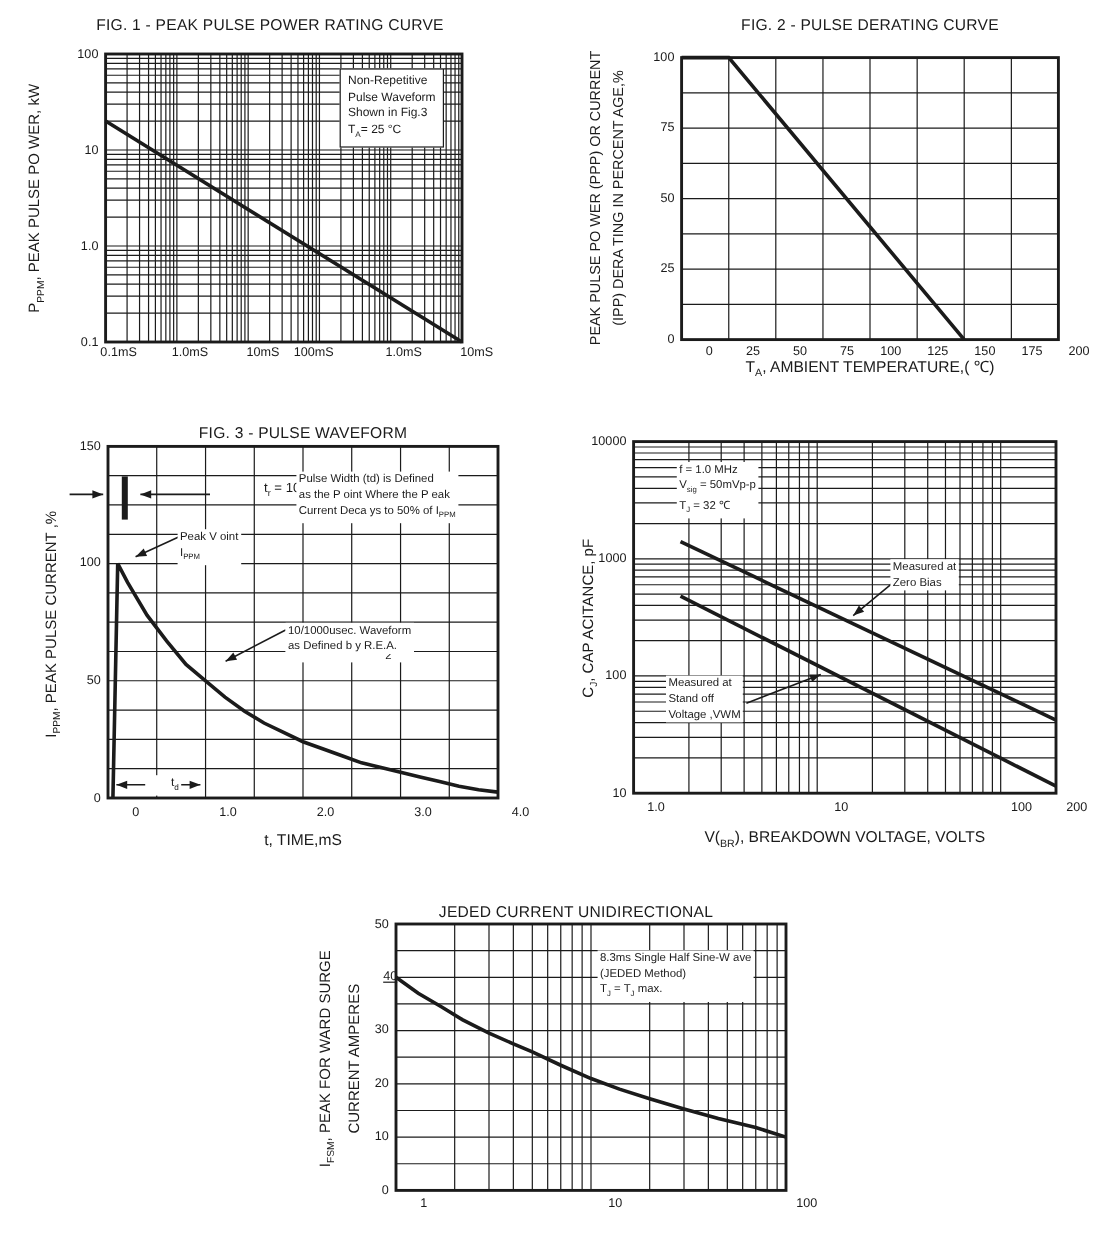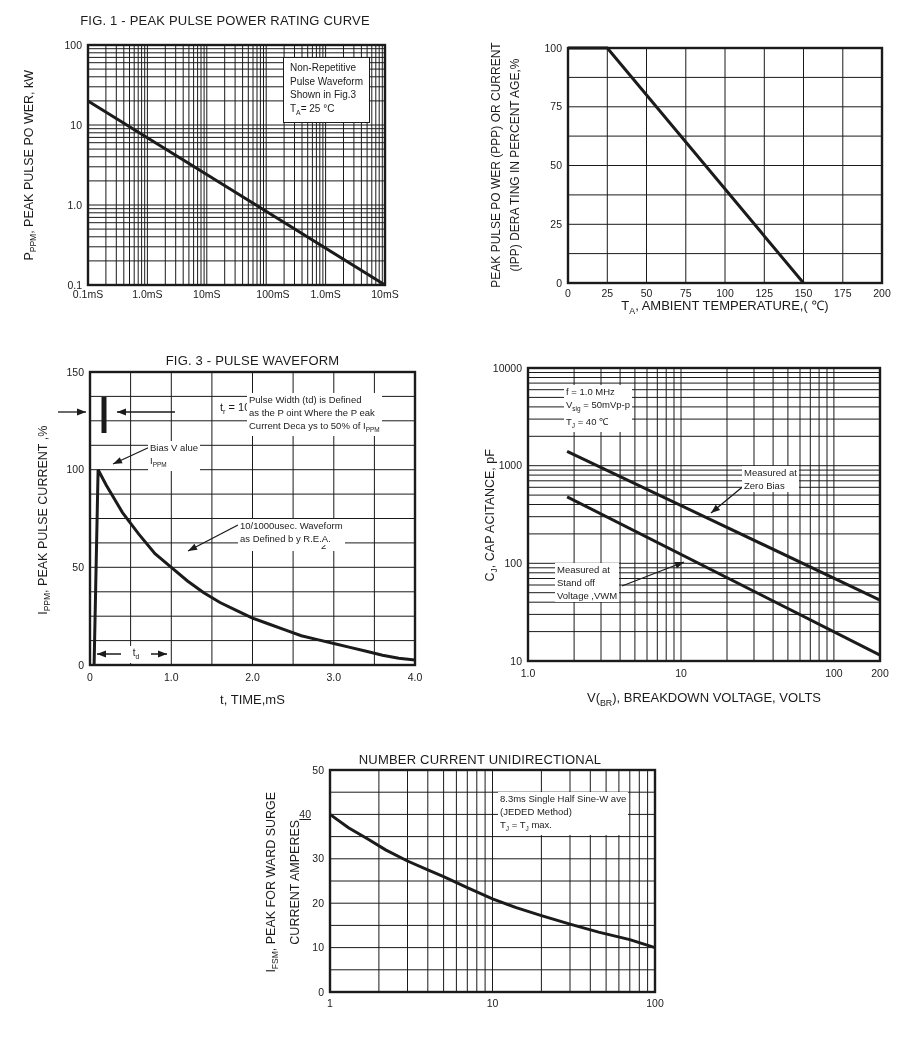--- a/index.html
+++ b/index.html
@@ -5,21 +5,21 @@
   html,body{margin:0;padding:0;background:#fff;}
   body{width:918px;height:1041px;overflow:hidden;font-family:"Liberation Sans",sans-serif;color:#1b1b1b;}
   #root{position:relative;width:918px;height:757px;background:#fff;}
   .fig{position:absolute;}
   .chart{position:absolute;left:0;top:0;}
   .title{position:absolute;font-size:13px;letter-spacing:.2px;text-align:center;white-space:nowrap;}
   .axlabel{position:absolute;font-size:13px;text-align:center;white-space:nowrap;}
   .vlabel{position:absolute;transform:rotate(-90deg);text-align:center;white-space:nowrap;font-size:12.5px;}
   .vlabel .ln{line-height:19px;}
   .tick{position:absolute;font-size:10.5px;white-space:nowrap;}
-  .tick-x{text-align:center;}
+  .tick-x{text-align:right;}
   .tick-y{text-align:right;}
   .note{position:absolute;font-size:9.5px;line-height:13px;background:#fff;white-space:nowrap;padding:0 2px;}
   .box{border:1.4px solid #1b1b1b;padding:3px 6px;font-size:10px;line-height:13.5px;}
   .frac{display:inline-block;vertical-align:middle;text-align:center;margin-left:4px;line-height:11px;}
   .frac .num{display:block;border-bottom:1.2px solid #1b1b1b;padding:0 2px;}
   .frac .den{display:block;}
   sub{font-size:.68em;}
 </style>
 </head>
 <body>
@@ -100,21 +100,21 @@
         <line x1="88" y1="48.7" x2="385" y2="48.7" stroke="#1b1b1b" stroke-width="1"></line>
         <rect x="88" y="45" width="297" height="240" fill="none" stroke="#1b1b1b" stroke-width="2.4"></rect>
         <polyline points="88.0,100.9 385.0,285.0" fill="none" stroke="#1b1b1b" stroke-width="3"></polyline>
       </svg>
     <div class="title" style="left:60px;width:330px;top:13px;">FIG. 1 - PEAK PULSE POWER RATING CURVE</div>
 
     <div class="vlabel" style="left:-130px;top:157px;width:320px;"><span>P</span><sub>PPM</sub><span>, PEAK PULSE PO WER, kW</span></div>
   <div class="tick tick-x" style="left: 62px; width: 52px; top: 288px;">0.1mS</div>
       <div class="tick tick-x" style="left: 121.4px; width: 52px; top: 288px;">1.0mS</div>
       <div class="tick tick-x" style="left: 180.8px; width: 52px; top: 288px;">10mS</div>
-      <div class="tick tick-x" style="left: 247px; width: 52px; top: 288px;">100mS</div>
+      <div class="tick tick-x" style="left: 226px; width: 52px; top: 288px;">100mS</div>
       <div class="tick tick-x" style="left: 299.6px; width: 52px; top: 288px;">1.0mS</div>
       <div class="tick tick-x" style="left: 359px; width: 52px; top: 288px;">10mS</div>
       <div class="tick tick-y" style="left: 38px; width: 44px; top: 38.5px;">100</div>
       <div class="tick tick-y" style="left: 38px; width: 44px; top: 118.5px;">10</div>
       <div class="tick tick-y" style="left: 38px; width: 44px; top: 198.5px;">1.0</div>
       <div class="tick tick-y" style="left: 38px; width: 44px; top: 278.5px;">0.1</div>
       <div class="note box" style="left:283px;top:57px;">
       <div>Non-Repetitive</div>
       <div>Pulse Waveform</div>
       <div>Shown in Fig.3</div>
@@ -134,20 +134,21 @@
         <line x1="109" y1="253.6" x2="423" y2="253.6" stroke="#1b1b1b" stroke-width="1"></line>
         <line x1="109" y1="224.3" x2="423" y2="224.3" stroke="#1b1b1b" stroke-width="1"></line>
         <line x1="109" y1="194.9" x2="423" y2="194.9" stroke="#1b1b1b" stroke-width="1"></line>
         <line x1="109" y1="165.5" x2="423" y2="165.5" stroke="#1b1b1b" stroke-width="1"></line>
         <line x1="109" y1="136.1" x2="423" y2="136.1" stroke="#1b1b1b" stroke-width="1"></line>
         <line x1="109" y1="106.8" x2="423" y2="106.8" stroke="#1b1b1b" stroke-width="1"></line>
         <line x1="109" y1="77.4" x2="423" y2="77.4" stroke="#1b1b1b" stroke-width="1"></line>
         <rect x="109" y="48" width="314" height="235" fill="none" stroke="#1b1b1b" stroke-width="2.4"></rect>
         <polyline points="109.0,48.0 148.3,48.0 344.5,283.0" fill="none" stroke="#1b1b1b" stroke-width="3"></polyline>
       </svg>
+    <div class="title" style="left:109px;width:314px;top:13px;">FIG. 2 - PULSE DERATING CURVE</div>
     <div class="vlabel" style="left:-123px;top:146px;width:340px;font-size:12px;">
       <div class="ln">PEAK PULSE PO WER (PPP) OR CURRENT</div>
       <div class="ln">(IPP) DERA TING IN PERCENT AGE,%</div>
     </div>
     <div class="axlabel" style="left:109px;width:314px;top:296px;"><span>T</span><sub>A</sub><span>, AMBIENT  TEMPERATURE,( ℃)</span></div>
   <div class="tick tick-x" style="left: 83px; width: 52px; top: 287px;">0</div>
       <div class="tick tick-x" style="left: 122.25px; width: 52px; top: 287px;">25</div>
       <div class="tick tick-x" style="left: 161.5px; width: 52px; top: 287px;">50</div>
       <div class="tick tick-x" style="left: 200.75px; width: 52px; top: 287px;">75</div>
       <div class="tick tick-x" style="left: 240px; width: 52px; top: 287px;">100</div>
@@ -210,21 +211,21 @@
       <div class="tick tick-y" style="left: 40px; width: 44px; top: 123.167px;">100</div>
       <div class="tick tick-y" style="left: 40px; width: 44px; top: 220.833px;">50</div>
       <div class="tick tick-y" style="left: 40px; width: 44px; top: 318.5px;">0</div>
       <div class="note" style="left:218px;top:61px;font-size:11px;"><span>t</span><sub>r</sub><span> = 10usec.</span></div>
       <div class="note" style="left:247px;top:53px;">
       <div>Pulse  Width (td) is Defined</div>
       <div>as the P oint  Where the P eak</div>
       <div><span>Current Deca  ys to 50% of I</span><sub>PPM</sub><span></span></div>
     </div>
       <div class="note" style="left:148px;top:101px;">
-      <div>Bias V alue</div>
+      <div>Peak V oint</div>
       <div><span>I</span><sub>PPM</sub></div>
     </div>
       <div class="note" style="left:238px;top:150px;font-size:11px;margin-top:35px;">
       <span>HALF V ALUE</span><span class="frac"><span class="num" style="font-size:9px;"><span>I</span><sub>PPM</sub></span><span class="den" style="font-size:9.5px;">2</span></span>
     </div>
       <div class="note" style="left:238px;top:179px;">
       <div>10/1000usec.   Waveform</div>
       <div>as Defined b  y R.E.A.</div>
     </div>
       <div class="note tick-x" style="left:121px;top:306px;width:26px;font-size:10px;"><span>t</span><sub>d</sub></div>
@@ -291,21 +292,21 @@
       <div class="tick tick-x" style="left: 195.975px; width: 52px; top: 327px;">10</div>
       <div class="tick tick-x" style="left: 348.95px; width: 52px; top: 327px;">100</div>
       <div class="tick tick-x" style="left: 395px; width: 52px; top: 327px;">200</div>
       <div class="tick tick-y" style="left: 19px; width: 44px; top: 21.5px;">10000</div>
       <div class="tick tick-y" style="left: 19px; width: 44px; top: 119.167px;">1000</div>
       <div class="tick tick-y" style="left: 19px; width: 44px; top: 216.833px;">100</div>
       <div class="tick tick-y" style="left: 19px; width: 44px; top: 314.5px;">10</div>
       <div class="note" style="left:105px;top:45px;">
       <div><span>f = 1.0 MHz</span></div>
       <div><span>V</span><sub>sig</sub><span> = 50mVp-p</span></div>
-      <div><span>T</span><sub>J</sub><span> = 40 ℃</span></div>
+      <div><span>T</span><sub>J</sub><span> = 32 ℃</span></div>
     </div>
       <div class="note" style="left:283px;top:126px;">
       <div>Measured at</div>
       <div>Zero Bias</div>
     </div>
       <div class="note" style="left:96px;top:223px;">
       <div>Measured at</div>
       <div>Stand off</div>
       <div>Voltage ,VWM</div>
     </div>
@@ -335,31 +336,31 @@
         <line x1="100" y1="190.4" x2="425" y2="190.4" stroke="#1b1b1b" stroke-width="1"></line>
         <line x1="100" y1="168.2" x2="425" y2="168.2" stroke="#1b1b1b" stroke-width="1"></line>
         <line x1="100" y1="146.0" x2="425" y2="146.0" stroke="#1b1b1b" stroke-width="1"></line>
         <line x1="100" y1="123.8" x2="425" y2="123.8" stroke="#1b1b1b" stroke-width="1"></line>
         <line x1="100" y1="101.6" x2="425" y2="101.6" stroke="#1b1b1b" stroke-width="1"></line>
         <line x1="100" y1="79.4" x2="425" y2="79.4" stroke="#1b1b1b" stroke-width="1"></line>
         <line x1="100" y1="57.2" x2="425" y2="57.2" stroke="#1b1b1b" stroke-width="1"></line>
         <rect x="100" y="35" width="325" height="222" fill="none" stroke="#1b1b1b" stroke-width="2.4"></rect>
         <polyline points="100.0,79.4 118.5,92.7 137.4,103.8 155.6,114.9 177.5,126.0 197.8,134.9 213.6,141.6 237.3,152.7 262.5,163.8 286.2,172.6 311.4,180.6 340.0,189.1 368.6,197.1 399.8,204.6 425.0,212.6" fill="none" stroke="#1b1b1b" stroke-width="3"></polyline>
       </svg>
-    <div class="title" style="left:60px;width:380px;top:17px;">NUMBER CURRENT UNIDIRECTIONAL</div>
+    <div class="title" style="left:60px;width:380px;top:17px;">JEDED CURRENT UNIDIRECTIONAL</div>
 
     <div class="vlabel" style="left:-97px;top:126px;width:300px;">
       <div class="ln"><span>I</span><sub>FSM</sub><span>, PEAK FOR  WARD SURGE</span></div>
       <div class="ln">CURRENT AMPERES</div>
     </div>
   <div class="tick tick-x" style="left: 74px; width: 52px; top: 262px;">1</div>
       <div class="tick tick-x" style="left: 236.5px; width: 52px; top: 262px;">10</div>
       <div class="tick tick-x" style="left: 399px; width: 52px; top: 262px;">100</div>
       <div class="tick tick-y" style="left: 50px; width: 44px; top: 28.5px;">50</div>
-      <div class="tick tick-y" style="left: 37px; width: 44px; top: 72.9px; text-decoration: underline;">40</div>
+      <div class="tick tick-y" style="left: 57px; width: 44px; top: 72.9px; text-decoration: underline;">40</div>
       <div class="tick tick-y" style="left: 50px; width: 44px; top: 117.3px;">30</div>
       <div class="tick tick-y" style="left: 50px; width: 44px; top: 161.7px;">20</div>
       <div class="tick tick-y" style="left: 50px; width: 44px; top: 206.1px;">10</div>
       <div class="tick tick-y" style="left: 50px; width: 44px; top: 250.5px;">0</div>
       <div class="note" style="left:268px;top:57px;">
       <div>8.3ms Single Half Sine-W ave</div>
       <div>(JEDED Method)</div>
       <div><span>T</span><sub>J</sub><span> = T</span><sub>J</sub><span> max.</span></div>
     </div>
     </div>

